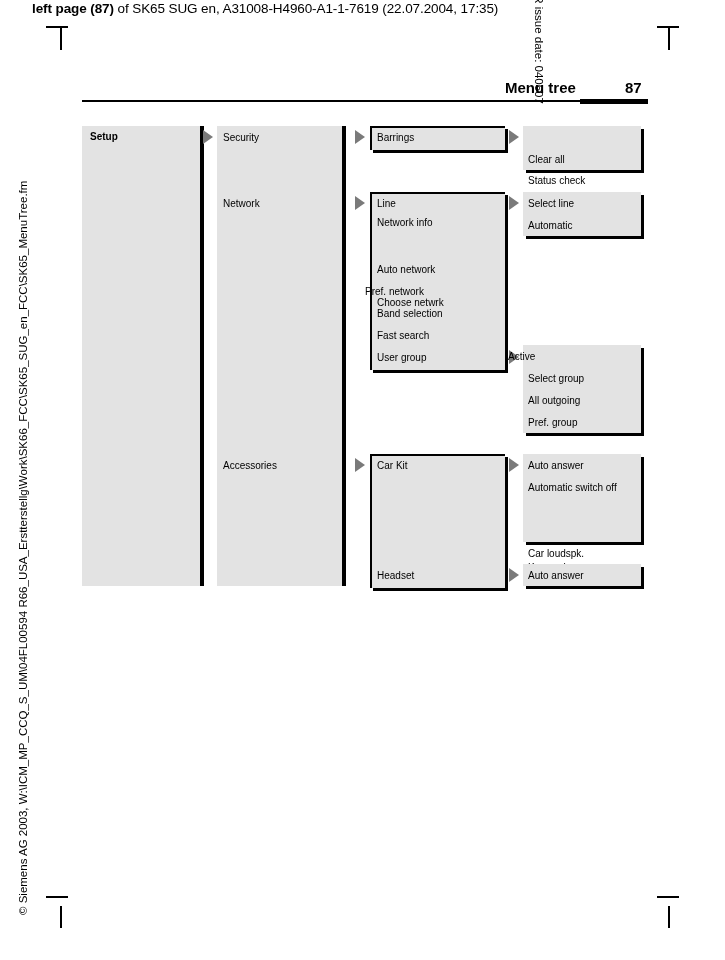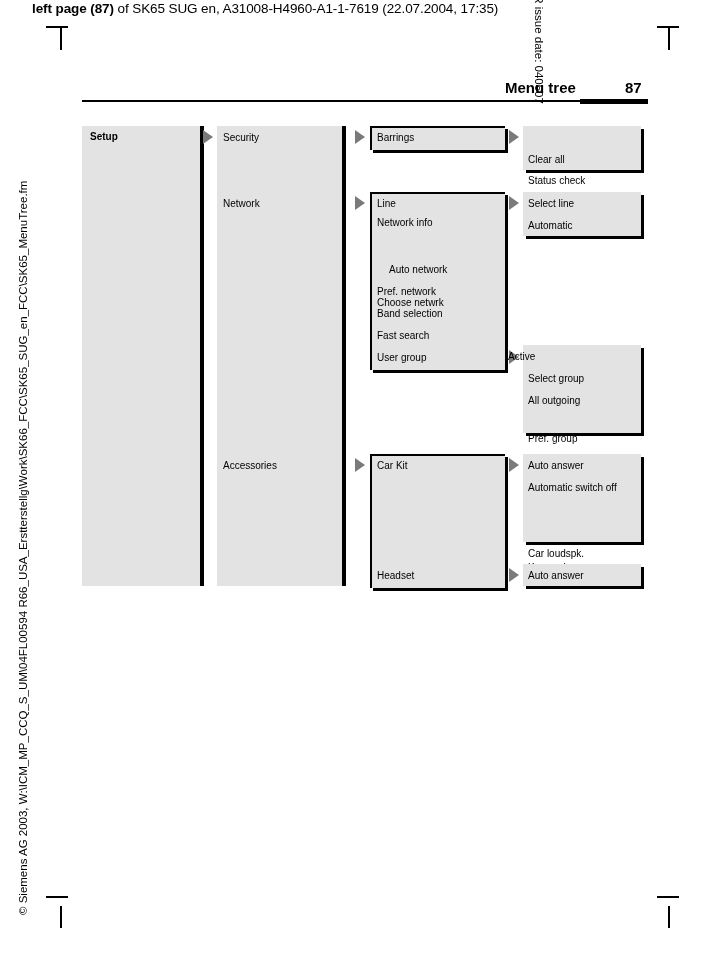--- a/index.html
+++ b/index.html
@@ -162,22 +162,22 @@
   <div class="arrow" style="left:355px; top:458px;"></div>
 
   <div class="mbox topline leftline" style="left:370px; top:126px; width:133px; height:22px;"></div>
   <div class="mitem" style="left:377px; top:131px;">Barrings</div>
   <div class="arrow" style="left:509px; top:130px;"></div>
 
   <div class="mbox topline leftline" style="left:370px; top:192px; width:133px; height:176px;"></div>
   <div class="mitem" style="left:377px; top:197px;">Line</div>
   <div class="mitem" style="left:377px; top:216px;">Network info</div>
   <div class="mitem" style="left:377px; top:249px;margin-top:47px;">Choose netwrk</div>
-  <div class="mitem" style="left:389px; top:263px;">Auto network</div>
-  <div class="mitem" style="left:377px; top:285px;">Pref. network</div>
+  <div class="mitem" style="left:377px; top:263px;">Auto network</div>
+  <div class="mitem" style="left:365px; top:285px;">Pref. network</div>
   <div class="mitem" style="left:377px; top:307px;">Band selection</div>
   <div class="mitem" style="left:377px; top:329px;text-align:center;">Fast search</div>
   <div class="mitem" style="left:377px; top:351px;">User group</div>
   <div class="arrow" style="left:509px; top:196px;"></div>
   <div class="arrow" style="left:509px; top:350px;"></div>
 
   <div class="mbox topline leftline" style="left:370px; top:454px; width:133px; height:132px;"></div>
   <div class="mitem" style="left:377px; top:459px;">Car Kit</div>
   <div class="mitem" style="left:377px; top:569px;">Headset</div>
   <div class="arrow" style="left:509px; top:458px;"></div>
@@ -188,21 +188,21 @@
   <div class="mitem" style="left:528px; top:153px;">Clear all</div>
 
   <div class="mbox" style="left:523px; top:192px; width:118px; height:44px;"></div>
   <div class="mitem" style="left:528px; top:197px;">Select line</div>
   <div class="mitem" style="left:528px; top:219px;">Automatic</div>
 
   <div class="mbox" style="left:523px; top:345px; width:118px; height:88px;"></div>
   <div class="mitem" style="left:508px; top:350px;">Active</div>
   <div class="mitem" style="left:528px; top:372px;">Select group</div>
   <div class="mitem" style="left:528px; top:394px;">All outgoing</div>
-  <div class="mitem" style="left:528px; top:432px;text-align:center;">Pref. group</div>
+  <div class="mitem" style="left:528px; top:416px;text-align:center;">Pref. group</div>
 
   <div class="mbox" style="left:523px; top:454px; width:118px; height:88px;"></div>
   <div class="mitem" style="left:528px; top:459px;">Auto answer</div>
   <div class="mitem" style="left:528px; top:481px;">Automatic switch off</div>
   <div class="mitem" style="left:528px; top:503px;margin-top:44px;">Car loudspk.</div>
   <div class="mitem" style="left:528px; top:525px;margin-top:36px;">Key assignm.</div>
 
   <div class="mbox" style="left:523px; top:564px; width:118px; height:22px;"></div>
   <div class="mitem" style="left:528px; top:569px;">Auto answer</div>
 

